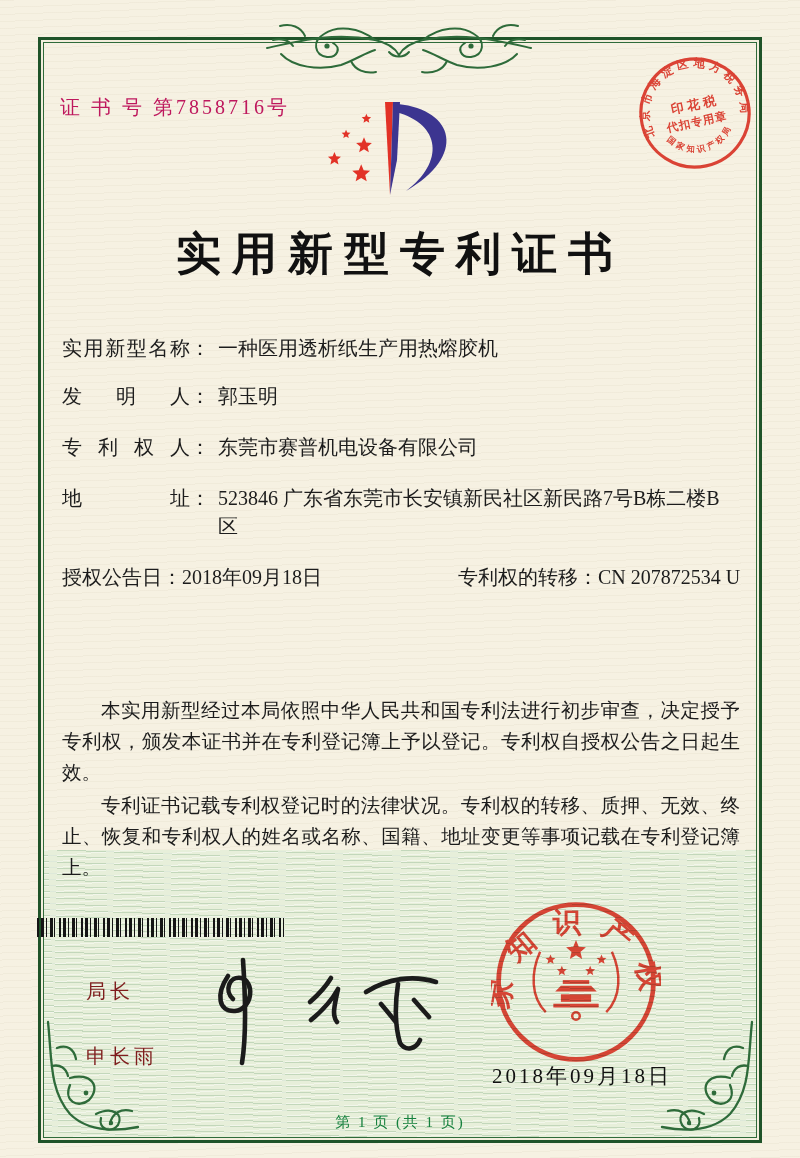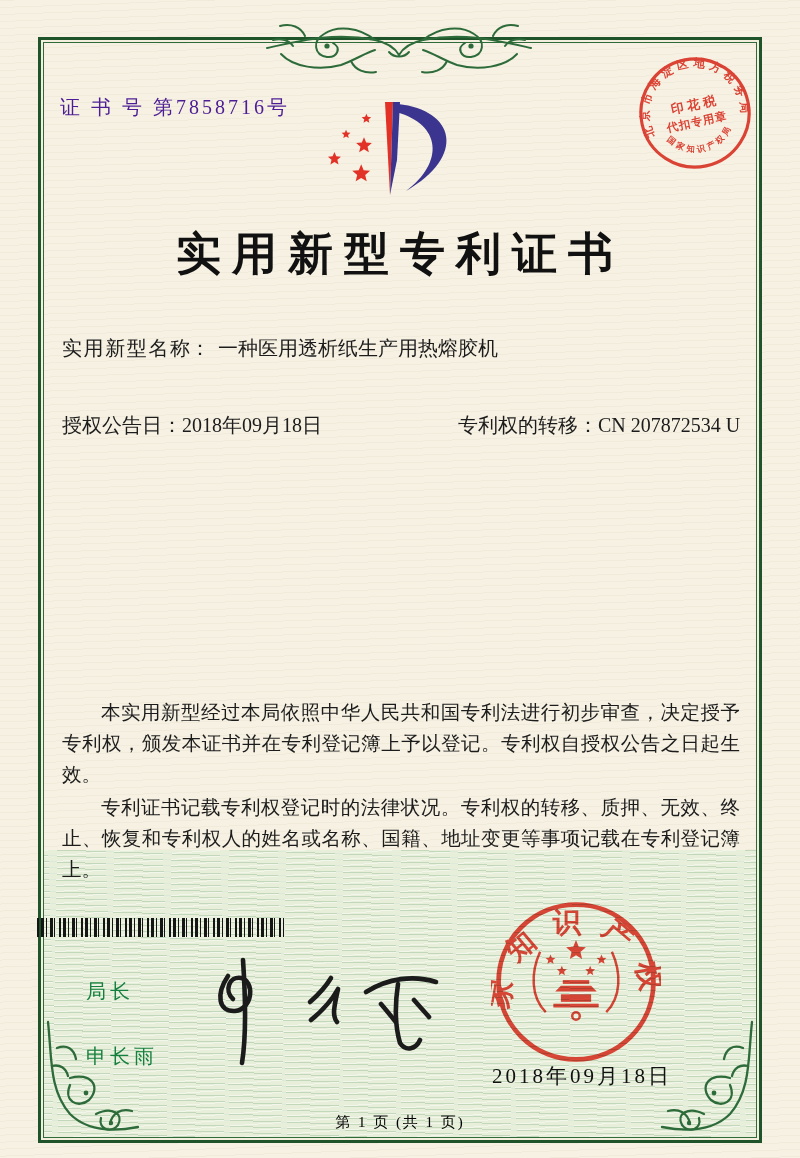--- a/index.html
+++ b/index.html
@@ -25,58 +25,58 @@
       #e7efda;
   }
   
   .frame{
     left:38px;top:37px;right:38px;bottom:15px;
     border:3px solid #1f5329;
     box-shadow: inset 0 0 0 2px #f3eedd, inset 0 0 0 3px #2f6b3a;
     pointer-events:none;
   }
   .cert-no{
-    left:60px;top:94px;font-size:20px;letter-spacing:3px;color:#4c1d95;font-family:Liberation Serif, serif;
+    left:60px;top:94px;font-size:20px;letter-spacing:3px;color:#be185d;font-family:Liberation Serif, serif;
   }
   .title{
     left:0;right:0;top:224px;text-align:center;
     font-size:45px;font-weight:bold;letter-spacing:11px;color:#111;
     font-family:"Liberation Serif","DejaVu Serif",serif;
   }
   .fields{left:62px;top:334px;width:690px;font-size:20px;line-height:28px;}
   .frow{margin-bottom:23px;white-space:nowrap;}
-  .frow.gap-lg{margin-bottom:49px;}
+  .frow.gap-lg{margin-bottom:20px;}
   .flabel{
     display:inline-block;width:128px;
     text-align:justify;text-align-last:justify;
     vertical-align:top;
   }
   .fcolon{display:inline-block;vertical-align:top;}
   .fvalue{display:inline-block;margin-left:8px;vertical-align:top;}
   .fvalue.wrap{white-space:normal;width:520px;}
   .grant-left{display:inline-block;width:396px;}
   .paragraphs{left:62px;top:697px;width:678px;font-size:19.5px;line-height:31px;text-align:justify;}
-  .paragraphs p{margin:0 0 2px 0;text-indent:2em;}
+  .paragraphs p{margin:0 0 2px 0;text-indent:2em;font-family:Liberation Mono, monospace;}
   .barcode{
     left:37px;top:918px;width:247px;height:19px;
     background:repeating-linear-gradient(90deg,
       #151515 0 2px, transparent 2px 4px,
       #151515 4px 7px, transparent 7px 9px,
       #151515 9px 10px, transparent 10px 13px,
       #151515 13px 16px, transparent 16px 17px,
       #151515 17px 18px, transparent 18px 22px);
   }
-  .director-block{left:86px;top:978px;font-size:20px;color:#15803d;}
+  .director-block{left:86px;top:978px;font-size:20px;color:#7f1d1d;}
   .director-block .name{margin-top:38px;letter-spacing:4px;}
   .director-block .role{letter-spacing:4px;}
   .signature{left:198px;top:950px;}
   .main-seal{left:491px;top:897px;mix-blend-mode:multiply;opacity:.92;}
   .tax-seal{left:636px;top:54px;mix-blend-mode:multiply;opacity:.88;}
   .seal-date{left:492px;top:1062px;font-size:21px;letter-spacing:3px;color:#111;}
-  .page-footer{left:0;right:0;top:1113px;text-align:center;font-size:15px;color:#000000;letter-spacing:2px;}
+  .page-footer{left:0;right:0;top:1113px;text-align:center;font-size:15px;color:#15803d;letter-spacing:2px;}
   .logo{left:305px;top:98px;}
   .ornament-top{left:263px;top:10px;}
   .corner-fl{width:112px;height:122px;}
   .corner-bl{left:40px;top:1018px;}
   .corner-br{left:648px;top:1018px;transform:scaleX(-1);}
   svg{display:block;}
 </style>
 </head>
 <body>
 
@@ -142,20 +142,29 @@
   </g>
 </svg>
 
 <div class="abs title">实用新型专利证书</div>
 
 <div class="abs fields">
   <div class="frow gap-lg">
     <span class="flabel">实用新型名称</span><span class="fcolon">：</span><span class="fvalue">一种医用透析纸生产用热熔胶机</span>
   </div>
   <div class="frow">
+    <span class="flabel">发明人</span><span class="fcolon">：</span><span class="fvalue">郭玉明</span>
+  </div>
+  <div class="frow">
+    <span class="flabel">专利权人</span><span class="fcolon">：</span><span class="fvalue">东莞市赛普机电设备有限公司</span>
+  </div>
+  <div class="frow">
+    <span class="flabel">地址</span><span class="fcolon">：</span><span class="fvalue wrap">523846 广东省东莞市长安镇新民社区新民路7号B栋二楼B区</span>
+  </div>
+  <div class="frow">
     <span class="grant-left"><span>授权公告日</span><span>：</span><span>2018年09月18日</span></span><span><span>专利权的转移</span><span>：</span><span>CN 207872534 U</span></span>
   </div>
 </div>
 
 <div class="abs paragraphs">
   <p>本实用新型经过本局依照中华人民共和国专利法进行初步审查，决定授予专利权，颁发本证书并在专利登记簿上予以登记。专利权自授权公告之日起生效。</p>
   <p>专利证书记载专利权登记时的法律状况。专利权的转移、质押、无效、终止、恢复和专利权人的姓名或名称、国籍、地址变更等事项记载在专利登记簿上。</p>
 </div>
 
 <div class="abs barcode"></div>

